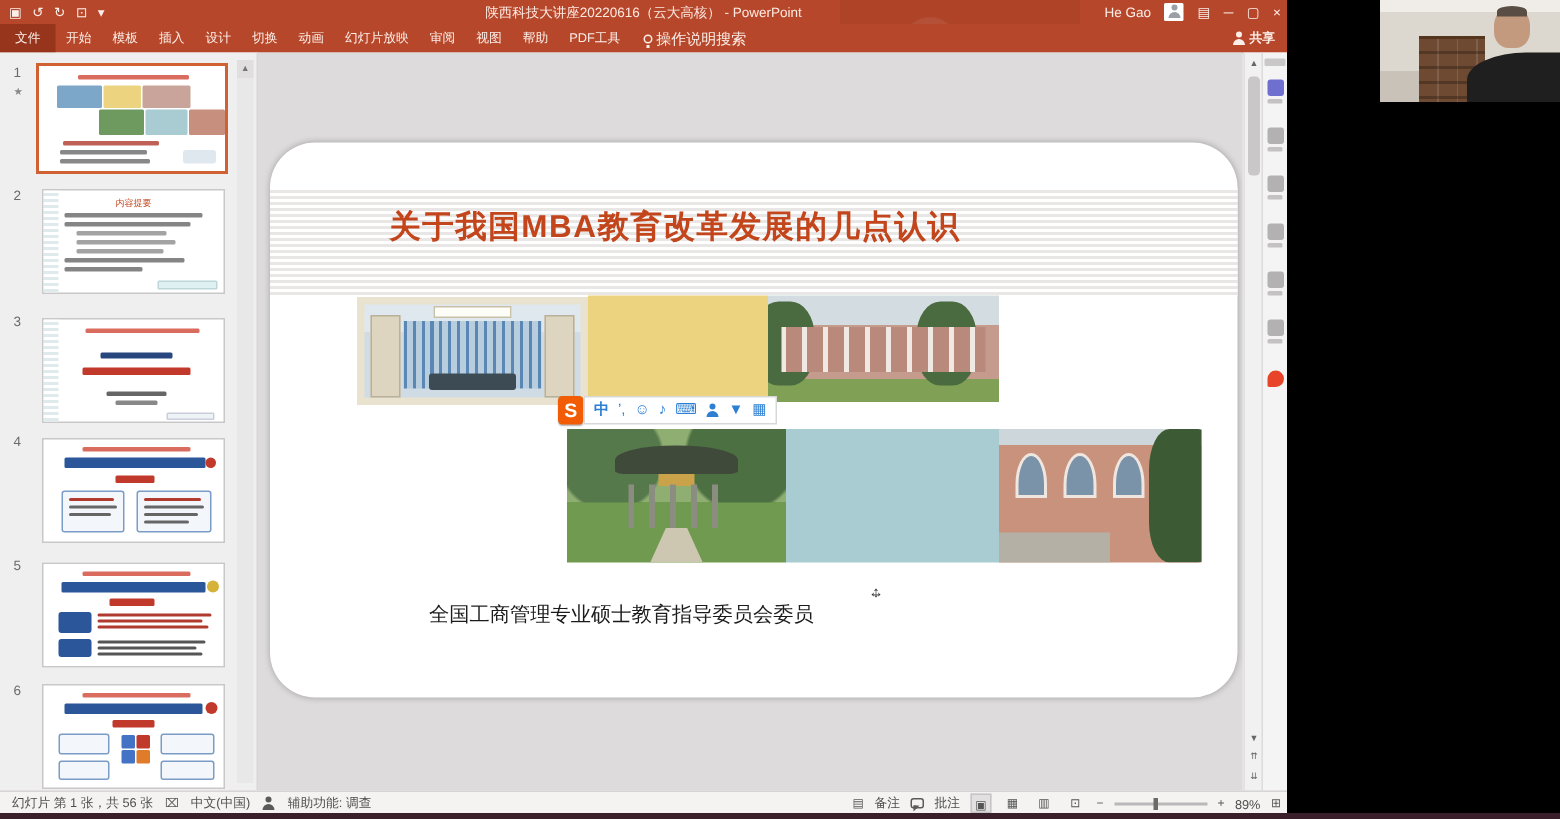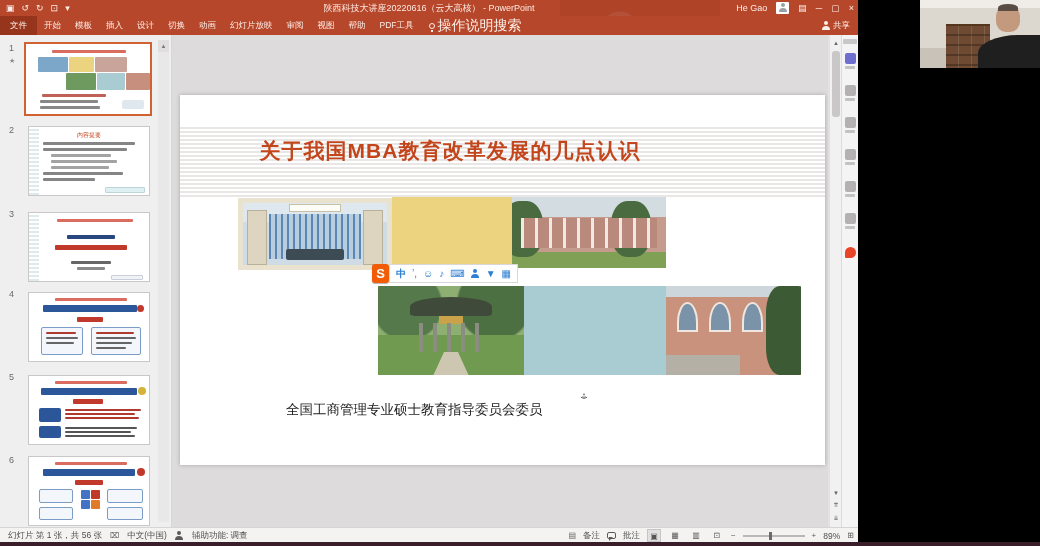--- a/index.html
+++ b/index.html
@@ -20,45 +20,45 @@
   .avatar-box{width:13px;height:12px;background:#fff;border-radius:1px;position:relative;}
   .person{position:relative;width:9px;height:9px;display:inline-block;}
   .person::before{content:"";position:absolute;left:50%;top:0;width:4px;height:4px;margin-left:-2px;border-radius:50%;background:currentColor;}
   .person::after{content:"";position:absolute;left:50%;bottom:0;width:8px;height:4px;margin-left:-4px;border-radius:4px 4px 0 0;background:currentColor;}
   .avatar-box .person{color:#9aa0a6;position:absolute;left:2px;top:1px;}
 
   
   .ribbonbar{position:absolute;left:0;top:16px;width:858px;height:19px;background:#b7472a;display:flex;align-items:center;}
   .rtab{color:#fceee8;font-size:8.5px;padding:0 7px;height:19px;line-height:19px;white-space:nowrap;}
   .rtab.file{background:#96351c;padding:0 10px;}
-  .tellme{display:flex;align-items:center;gap:3px;color:#fceee8;font-size:14px;margin-left:8px;}
+  .tellme{display:flex;align-items:center;gap:3px;color:#fceee8;font-size:10px;margin-left:8px;}
   .bulb{width:6px;height:6px;border:1px solid #fceee8;border-radius:50%;position:relative;}
   .bulb::after{content:"";position:absolute;left:1px;top:6px;width:2px;height:2px;background:#fceee8;}
-  .share-btn{position:absolute;right:8px;top:0;height:19px;display:flex;align-items:center;gap:3px;color:#fceee8;font-size:8.5px;}
+  .share-btn{position:absolute;right:8px;top:0;height:19px;display:flex;align-items:center;gap:3px;color:#fceee8;font-size:8.5px;font-weight:bold;}
 
   
   .thumb-panel{position:absolute;left:0;top:35px;width:172px;height:492px;background:#f0efef;border-right:1px solid #d8d6d6;}
   .thumb-num{position:absolute;left:9px;font-size:9px;color:#6a6a6a;}
   .thumb-star{position:absolute;left:9px;font-size:7px;color:#8a8a8a;}
   .thumb{position:absolute;left:28px;width:122px;height:70px;background:#fff;border:1px solid #c9c7c7;overflow:hidden;}
   .thumb.sel{left:24px;width:128px;height:74px;border:2px solid #cf6132;}
   .tp-scroll{position:absolute;right:2px;top:5px;width:11px;height:482px;background:#e9e8e8;}
   .tp-scroll .arr{position:absolute;left:0;width:11px;height:12px;font-size:6px;color:#777;text-align:center;line-height:12px;background:#e0dede;}
 
   
   .bar{position:absolute;border-radius:1px;}
   .stripesL{position:absolute;left:0;top:0;bottom:0;width:10px;background:repeating-linear-gradient(180deg,#fff 0 2px,#dfeaec 2px 4px);}
   .mini-title-red{background:#cc3b2a;opacity:.75;height:3px;}
   .mini-banner{background:#2b579a;height:7px;border-radius:1px;}
   .mini-chip{background:#c0392b;height:5px;border-radius:1px;}
   .mini-box{position:absolute;border:1px solid #7a9cc6;background:#f3f7fc;border-radius:2px;}
 
   
   .canvas{position:absolute;left:172px;top:35px;width:656px;height:492px;background:#dddbdb;}
-  .slide{position:absolute;left:8px;top:60px;width:645px;height:370px;background:#fff;box-shadow:0 0 4px rgba(0,0,0,.25);}
+  .slide{position:absolute;left:8px;top:60px;width:645px;height:370px;background:#fff;box-shadow:0 0 4px rgba(0,0,0,.25);border-radius:30px;}
   .pinstripes{position:absolute;left:0;top:30px;width:645px;height:72px;
     background:repeating-linear-gradient(180deg,#ffffff 0 2px,#e9e7e5 2px 4px);}
   .slide-title{position:absolute;left:20px;top:42px;width:500px;text-align:center;font-size:21px;font-weight:bold;letter-spacing:1px;}
 
   .photo{position:absolute;overflow:hidden;}
   
   .ph-gate{left:58px;top:103px;width:154px;height:72px;background:#e9e2cf;padding:5px;}
   .ph-gate .inner{position:relative;width:100%;height:100%;background:linear-gradient(180deg,#dfe8ee 0 30%,#cfdce6 30% 100%);}
   .ph-gate .gatebars{position:absolute;left:18%;right:18%;top:18%;bottom:10%;background:repeating-linear-gradient(90deg,#5b87b5 0 2px,#b8cddd 2px 6px);}
   .ph-gate .pillarL,.ph-gate .pillarR{position:absolute;top:12%;bottom:0;width:14%;background:#ddd5bf;border:1px solid #b9b09a;}

